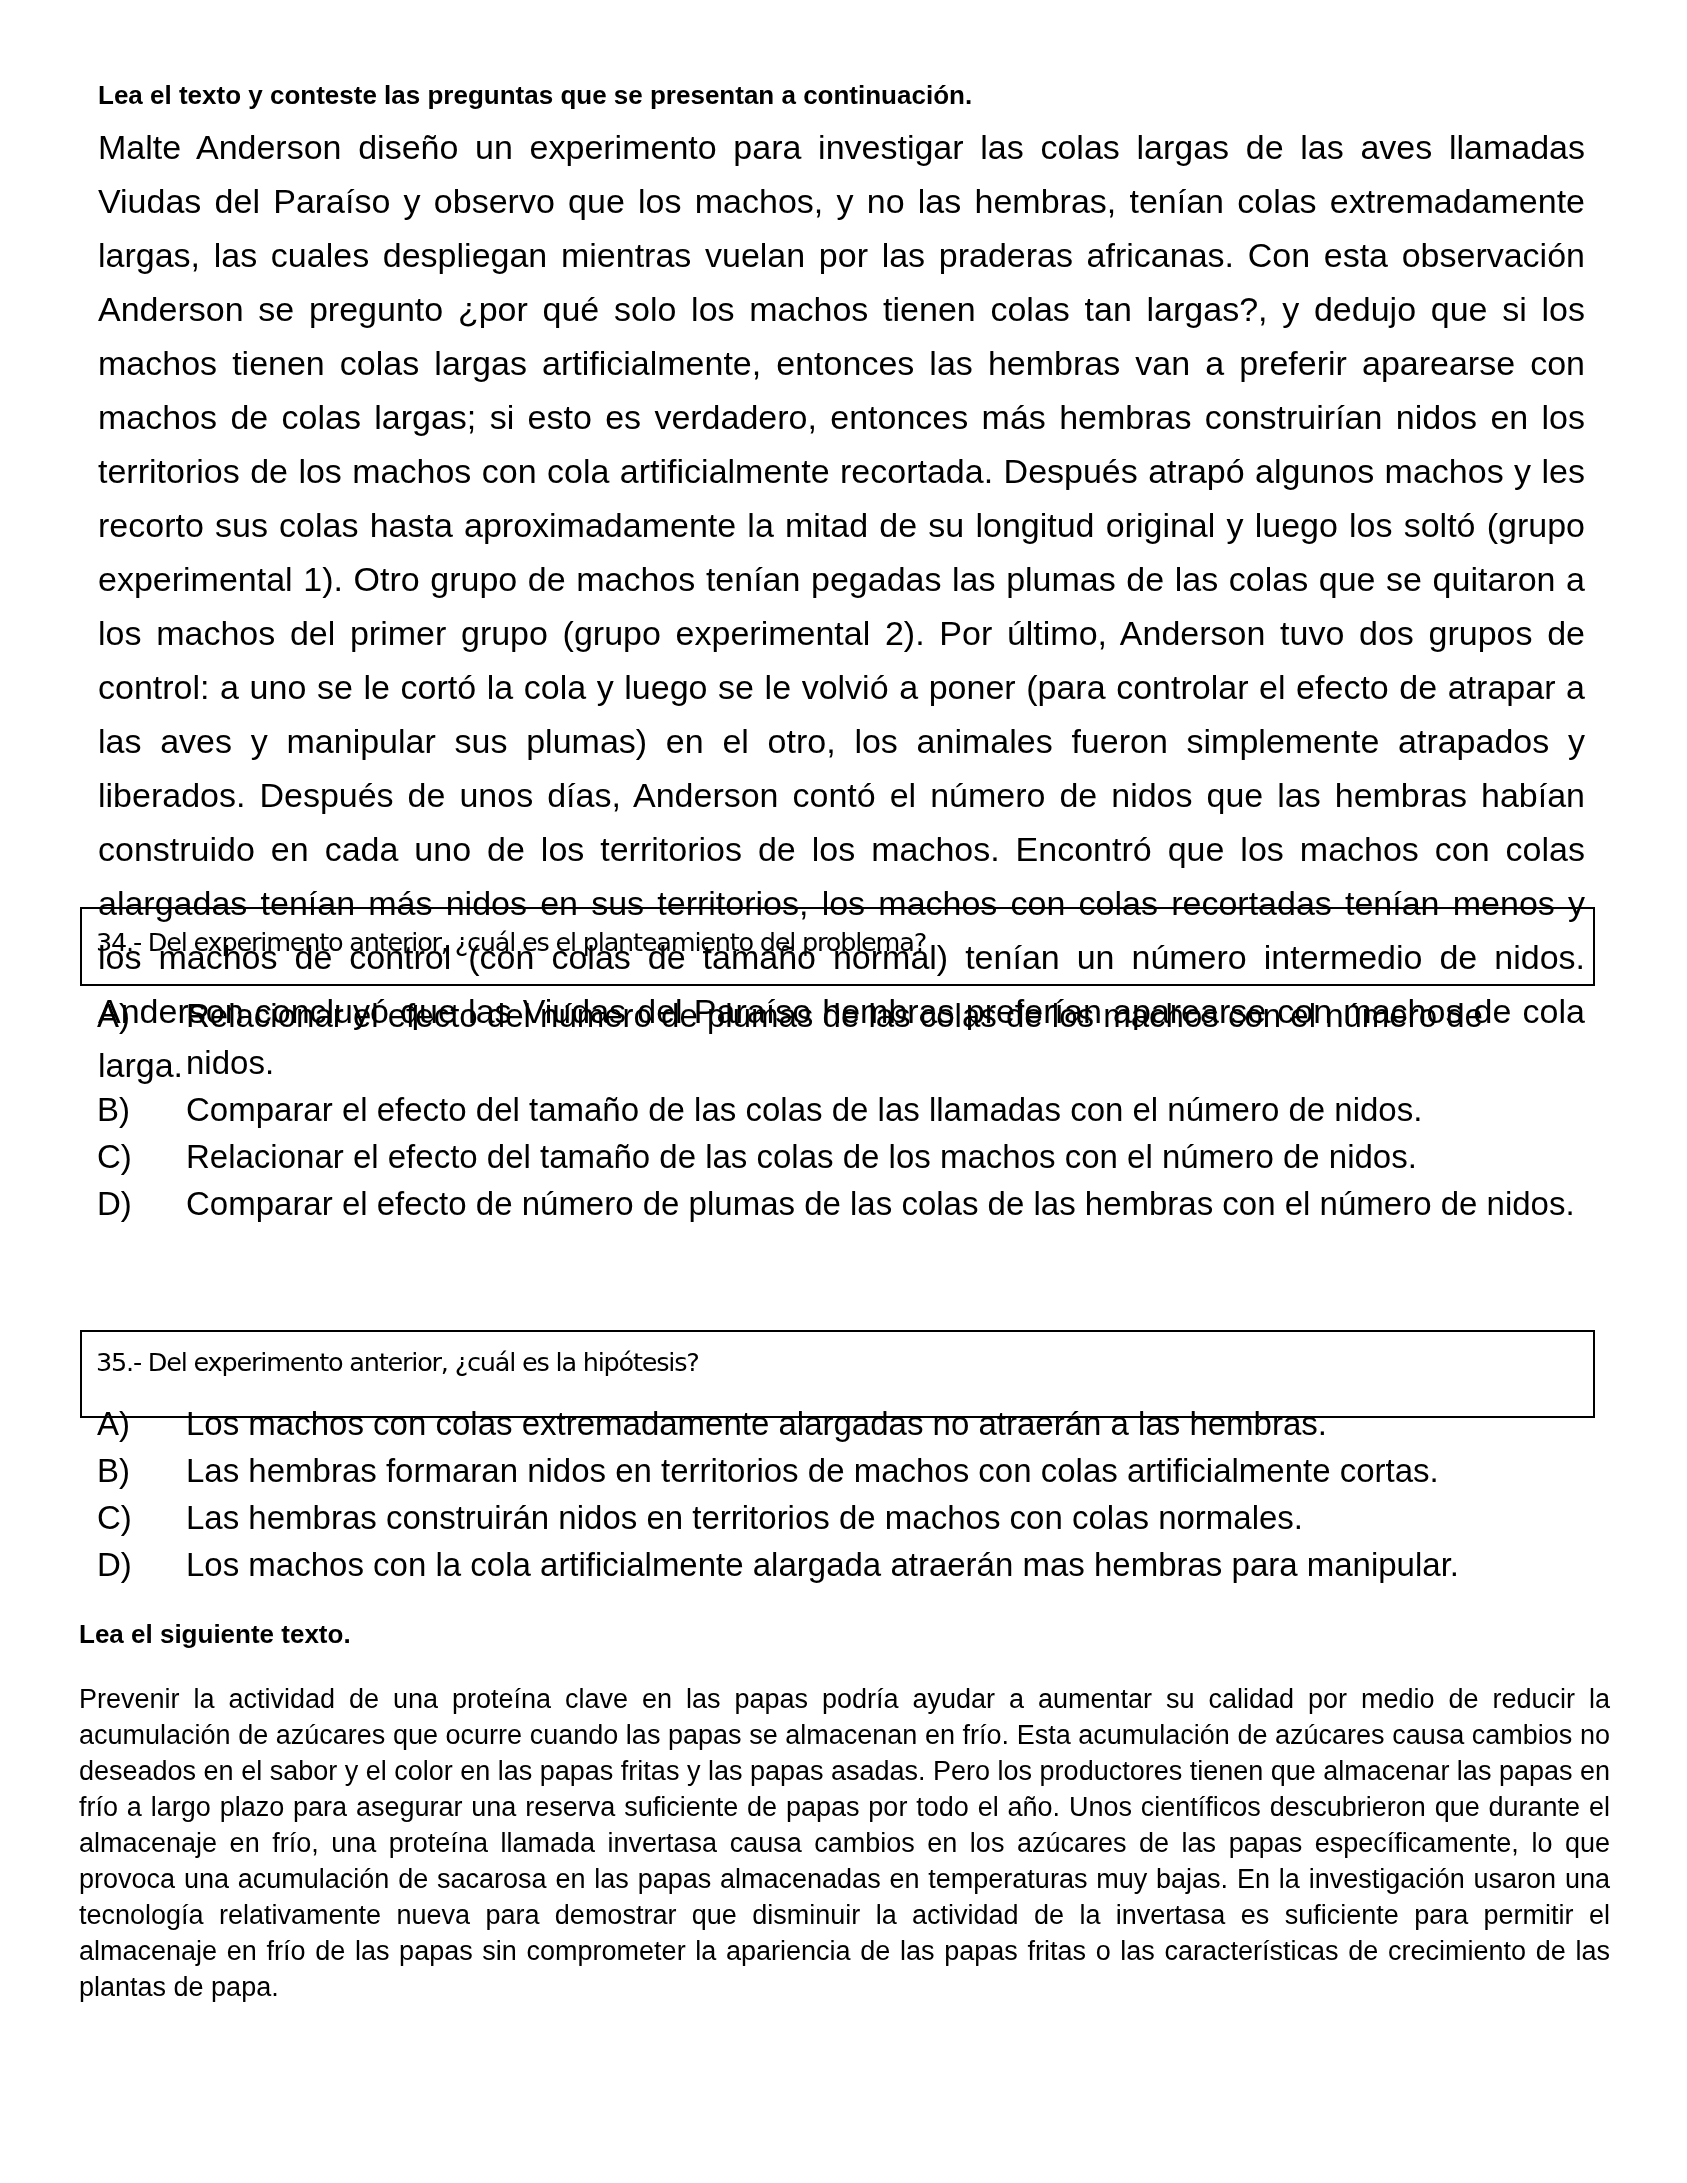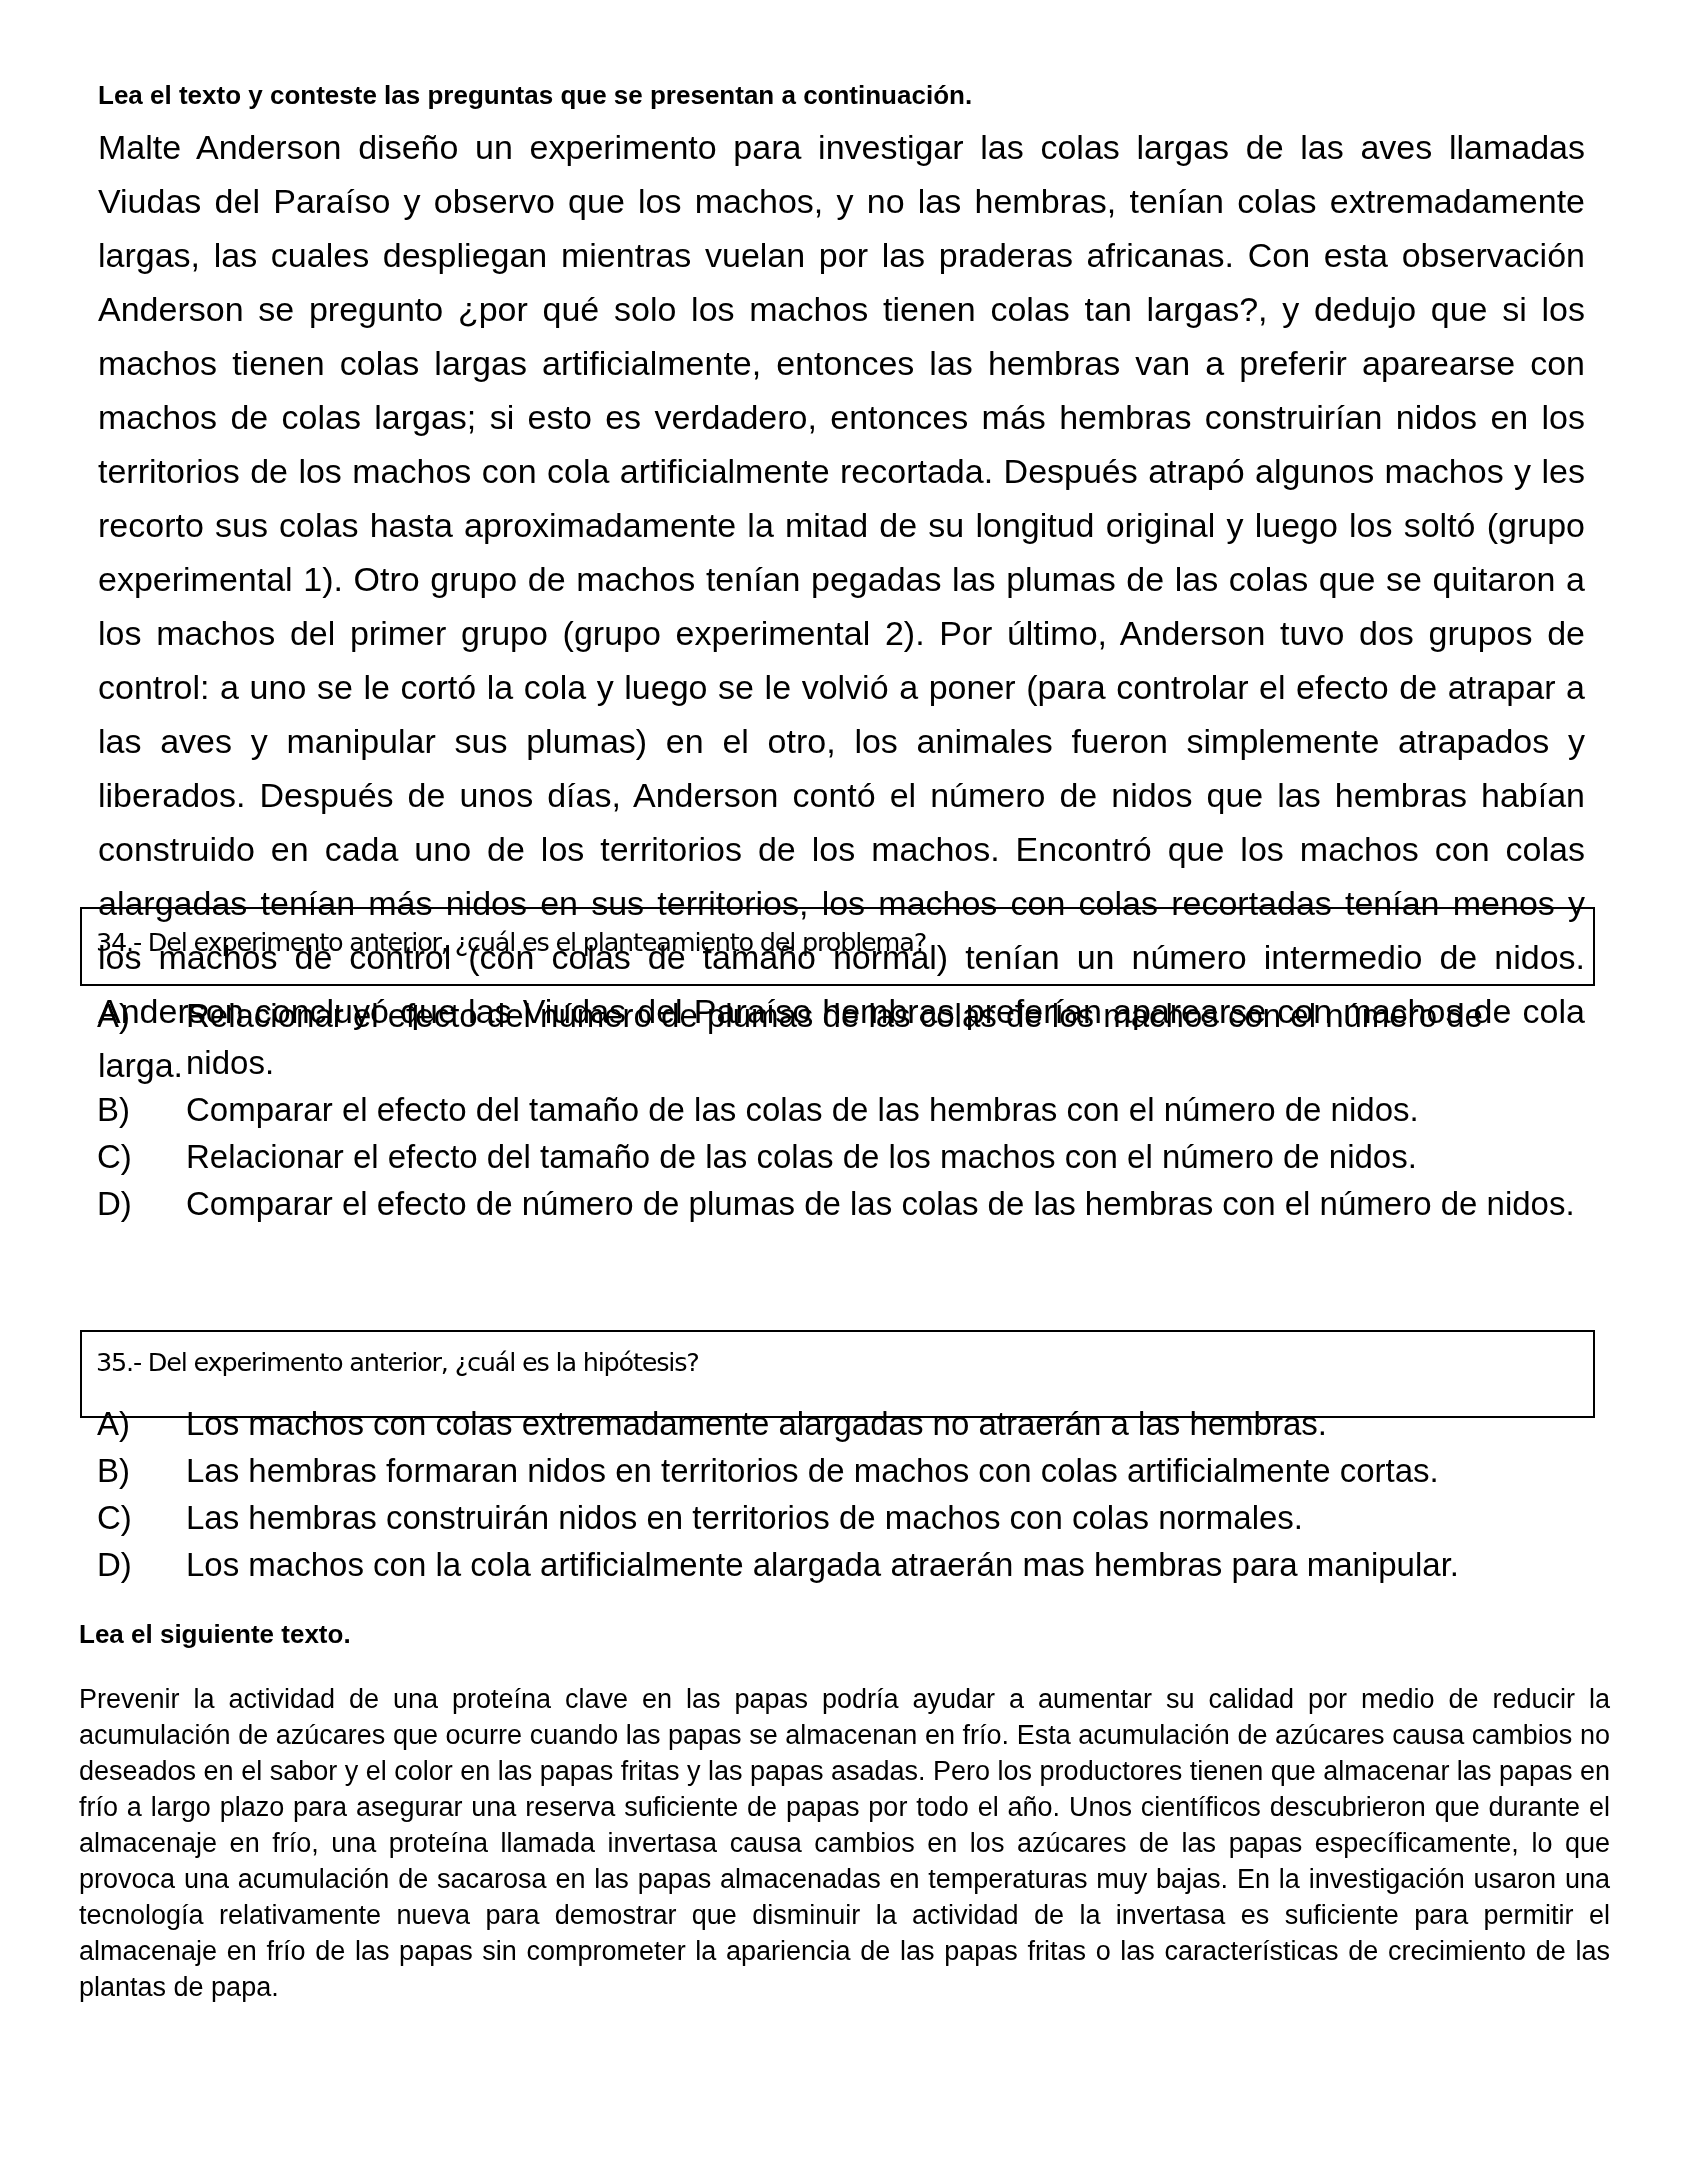--- a/index.html
+++ b/index.html
@@ -60,21 +60,21 @@
   <div class="qbox" id="q34box">
     <div class="qtext">34.- Del experimento anterior, ¿cuál es el planteamiento del problema?</div>
   </div>
   <ul class="options" id="q34opts">
     <li class="opt">
       <span class="letter">A)</span>
       <span class="otext">Relacionar el efecto del número de plumas de las colas de los machos con el número de nidos.</span>
     </li>
     <li class="opt">
       <span class="letter">B)</span>
-      <span class="otext">Comparar el efecto del tamaño de las colas de las hembras con el número de nidos.</span>
+      <span class="otext">Comparar el efecto del tamaño de las colas de las llamadas con el número de nidos.</span>
     </li>
     <li class="opt">
       <span class="letter">C)</span>
       <span class="otext">Relacionar el efecto del tamaño de las colas de los machos con el número de nidos.</span>
     </li>
     <li class="opt">
       <span class="letter">D)</span>
       <span class="otext">Comparar el efecto de número de plumas de las colas de las hembras con el número de nidos.</span>
     </li>
   </ul>

